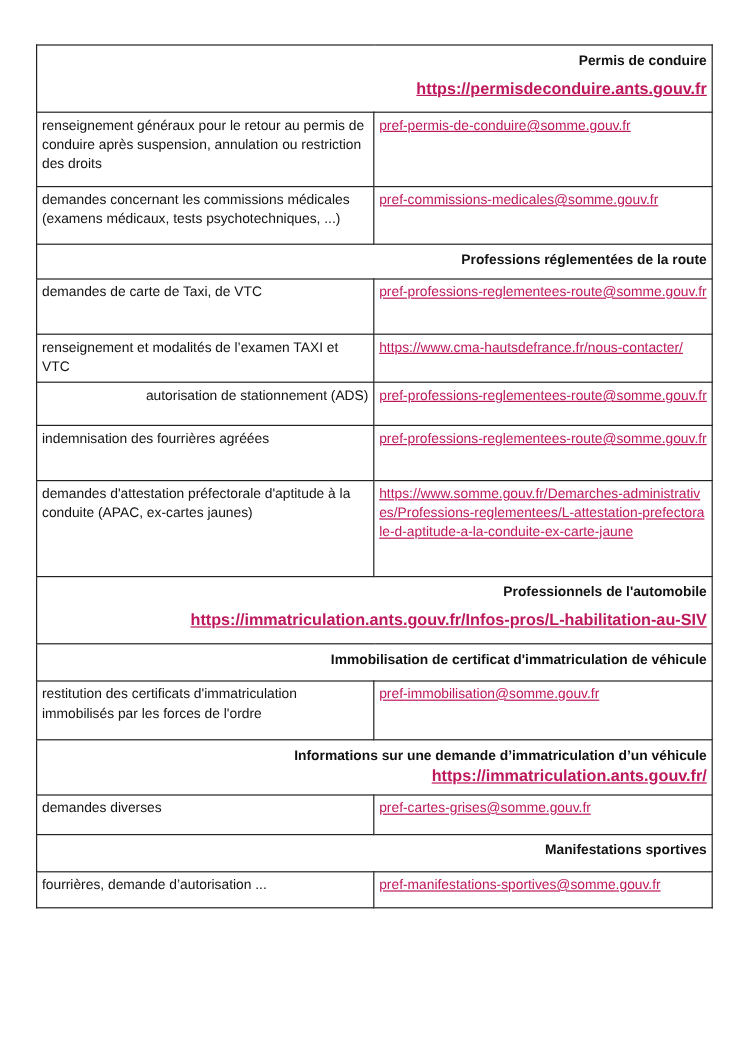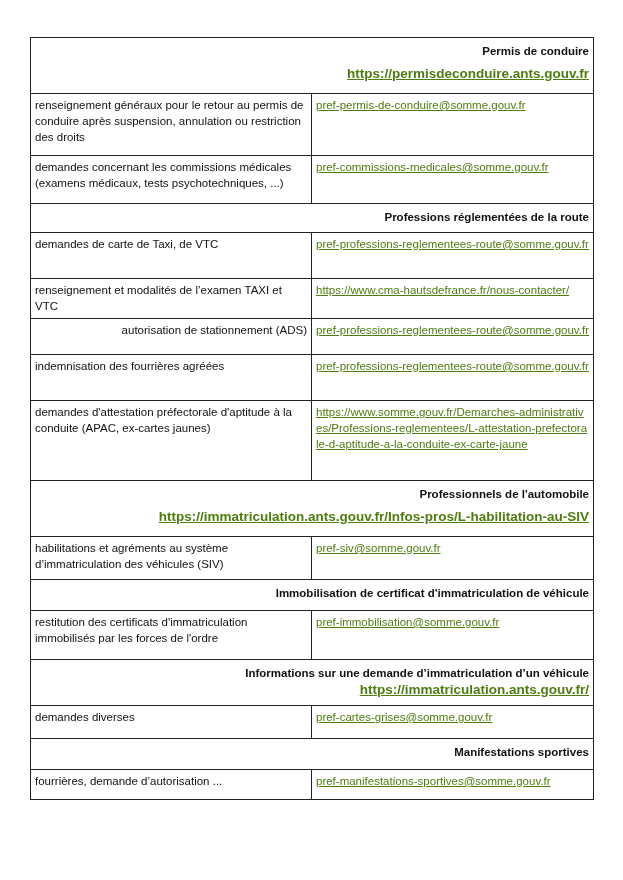--- a/index.html
+++ b/index.html
@@ -11,21 +11,21 @@
   }
   .doc-table td {
     border: 1px solid #222; padding: 3px 4px 4px 4px; vertical-align: top;
   }
   .doc-table col.c1 { width: 281px; }
   .doc-table col.c2 { width: 282px; }
   .section td { text-align: right; font-weight: bold; padding: 5px 4px 6px 4px; }
   .section .title { display: block; }
   .section .url { display: block; margin-top: 6px; font-size: 13.5px; line-height: 18px; }
   .section.tight .url { margin-top: 0; }
-  a, .link { color: #4d7c0f; text-decoration: underline; }
+  a, .link { color: #be185d; text-decoration: underline; }
   .link { word-break: break-all; }
 </style>
 </head>
 <body>
 
 <table class="doc-table">
   <colgroup>
       <col class="c1">
       <col class="c2">
     </colgroup>
@@ -71,24 +71,20 @@
       <td>demandes d'attestation préfectorale d'aptitude à la conduite (APAC, ex-cartes jaunes)</td>
       <td><span class="link">https://www.somme.gouv.fr/Demarches-administratives/Professions-reglementees/L-attestation-prefectorale-d-aptitude-a-la-conduite-ex-carte-jaune</span></td>
     </tr>
 
     <tr class="section">
       <td colspan="2" style="height:44px;">
         <span class="title">Professionnels de l'automobile</span>
         <a class="url" href="#">https://immatriculation.ants.gouv.fr/Infos-pros/L-habilitation-au-SIV</a>
       </td>
     </tr>
-    <tr style="height:43px;">
-      <td>habilitations et agréments au système d’immatriculation des véhicules (SIV)</td>
-      <td><span class="link">pref-siv@somme.gouv.fr</span></td>
-    </tr>
 
     <tr class="section">
       <td colspan="2" style="height:19px;">
         <span class="title">Immobilisation de certificat d'immatriculation de véhicule</span>
       </td>
     </tr>
     <tr style="height:49px;">
       <td>restitution des certificats d'immatriculation immobilisés par les forces de l'ordre</td>
       <td><span class="link">pref-immobilisation@somme.gouv.fr</span></td>
     </tr>

